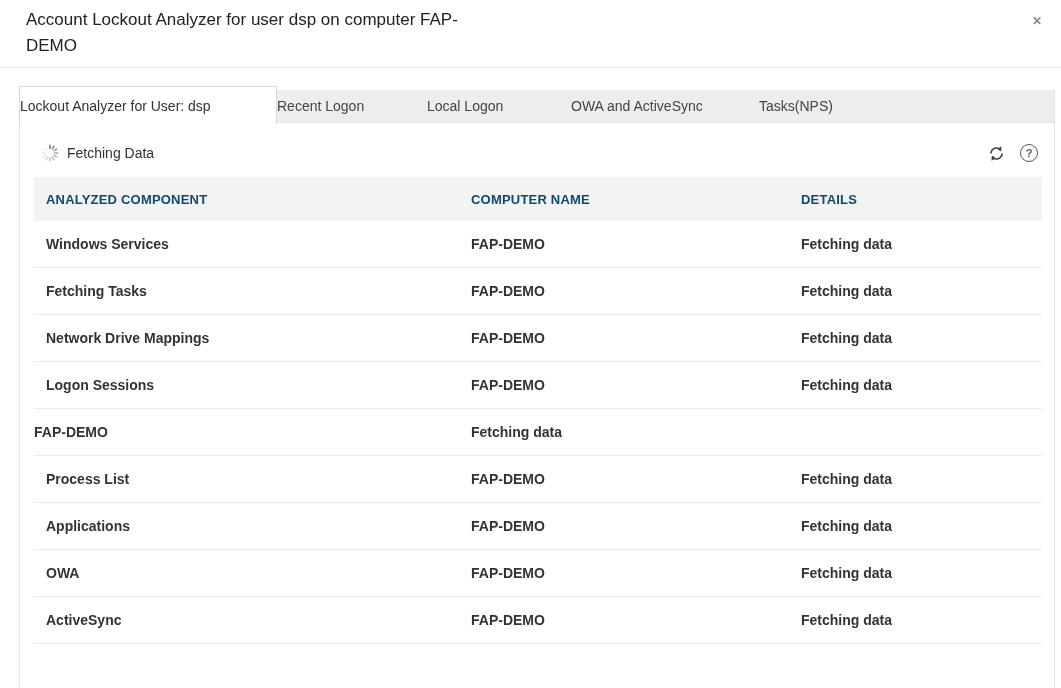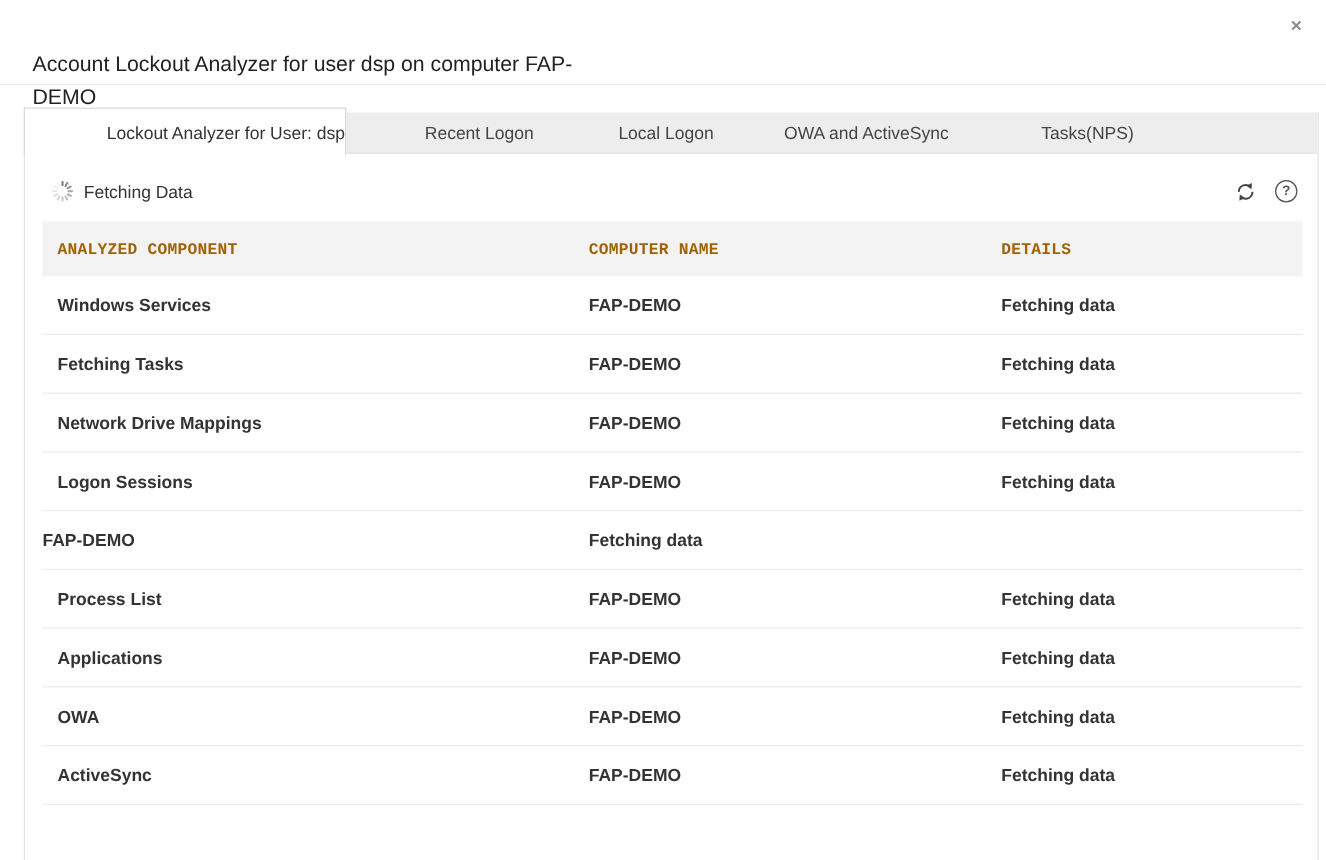--- a/index.html
+++ b/index.html
@@ -2,32 +2,32 @@
 <html><head>
 <meta charset="utf-8">
 <style>
   * { margin:0; padding:0; box-sizing:border-box; }
   html,body { width:1061px; height:688px; background:#fff; overflow:hidden;
               font-family:"Liberation Sans","DejaVu Sans",sans-serif; }
 
   
   .dlg-header { position:relative; height:68px; border-bottom:1px solid #e9e9e9; background:#fff; }
   .dlg-title  { position:absolute; left:26px; top:7px; max-width:470px;
-                font-size:17px; line-height:26px; color:#222; font-weight:400;margin-top:32px; }
+                font-size:17px; line-height:26px; color:#222; font-weight:400; }
   .dlg-close  { position:absolute; right:14px; top:11px; width:20px; height:20px;
                 display:flex; align-items:center; justify-content:center;
                 font-size:12px; font-weight:700; color:#8a8a8a; cursor:pointer;
                 background:none; border:none; }
 
   
   .panel { margin:22px 0 0 19px; width:1036px; height:598px;
            border-left:1px solid #e4e4e4; border-right:1px solid #e4e4e4; background:#fff; }
 
   .tabstrip { display:flex; height:33px; background:#ededed; border-bottom:1px solid #e2e2e2; }
-  .tab { display:flex; align-items:center; justify-content:flex-end;
+  .tab { display:flex; align-items:center; justify-content:flex-start;
          font-size:14px; color:#444; cursor:pointer; white-space:nowrap; }
   .tab.active { width:258px; background:#fff; border:1px solid #d9d9d9; border-bottom:none;
                 margin-top:-4px; height:38px; margin-left:-1px; color:#333; z-index:2; }
   .tab.t1 { width:150px; } .tab.t2 { width:144px; } .tab.t3 { width:188px; } .tab.t4 { width:148px; }
 
   
   .status-row { display:flex; align-items:center; margin:16px 0 10px 0;
                 padding:0 16px 0 21px; height:28px; }
   .spinner { width:18px; height:18px; animation:spin 1s steps(12) infinite; }
   @keyframes spin { to { transform:rotate(360deg); } }
@@ -36,21 +36,21 @@
   .icon-btn { background:none; border:none; cursor:pointer; display:flex;
               align-items:center; justify-content:center; padding:0; }
   .help-circle { width:18px; height:18px; border:1.4px solid #555; border-radius:50%;
                  display:flex; align-items:center; justify-content:center;
                  font-size:11px; font-weight:700; color:#555; }
 
   
   .table { margin:0 12px 0 14px; }
   .trow { display:grid; grid-template-columns:437px 330px 1fr; align-items:center; }
   .thead { height:44px; background:#f3f3f3; }
-  .thead .cell { font-size:13px; font-weight:700; color:#a16207; letter-spacing:.2px;font-family:Liberation Mono, monospace; }
+  .thead .cell { font-size:13px; font-weight:700; color:#0c4a6e; letter-spacing:.2px; }
   .tbody-row { height:47px; border-bottom:1px solid #ebebeb;font-weight:bold; }
   .tbody-row .cell { font-size:14px; color:#333; }
   .cell.c1 { padding-left:12px; }
 </style>
 </head>
 <body>
 
 <div class="dlg-header">
   <div class="dlg-title">Account Lockout Analyzer for user dsp on computer FAP-DEMO</div>
   <button class="dlg-close">

